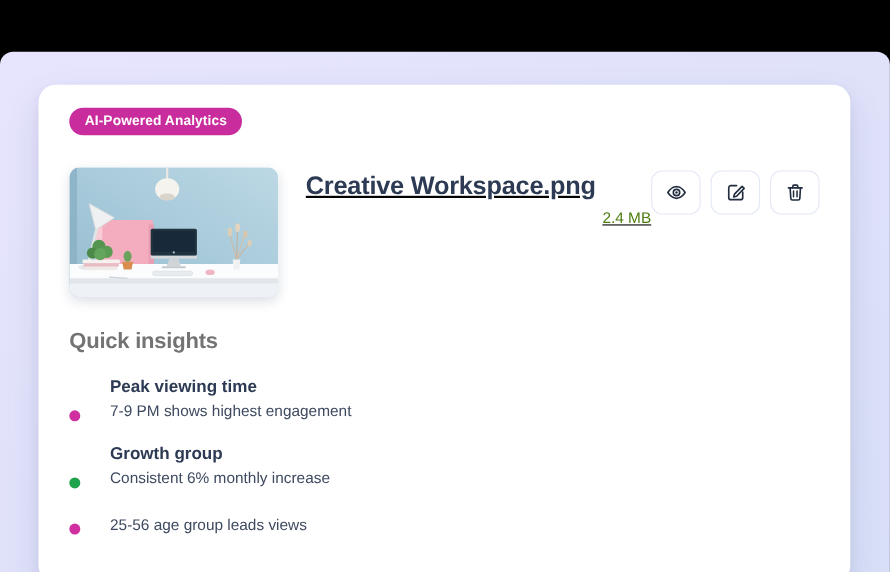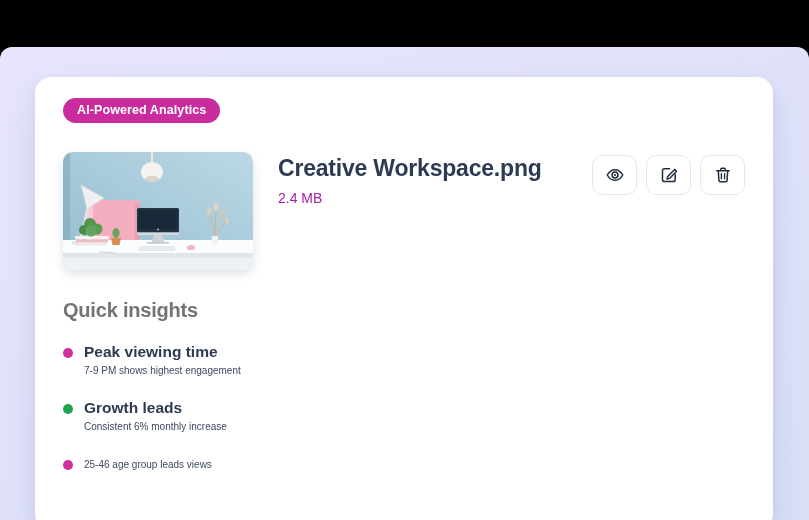--- a/index.html
+++ b/index.html
@@ -47,33 +47,35 @@
     overflow: hidden;
     flex: 0 0 auto;
     box-shadow: 0 4px 10px rgba(70,90,120,0.18);
   }
   .thumb svg { display: block; }
   .file-info {
     margin-left: 25px;
     padding-top: 3px;
     flex: 1 1 auto;
     min-width: 0;
+    text-decoration: underline;
   }
   .file-name {
     margin: 0;
     font-size: 23px;
     font-weight: 700;
     color: #2d3a53;
     letter-spacing: -0.2px;
     line-height: 1.15;
   }
   .file-size {
     margin-top: 9px;
     font-size: 14px;
-    color: #a21caf;
+    color: #4d7c0f;
+    text-align: right;
   }
   .actions {
     display: flex;
     gap: 9px;
     margin-left: auto;
     padding-top: 3px;
   }
   .icon-btn {
     width: 45px; height: 40px;
     background: #ffffff;
@@ -88,40 +90,41 @@
   .icon-btn svg { display: block; }
   .insights-title {
     margin: 29px 0 0 0;
     font-size: 20px;
     font-weight: 700;
     color: #737373;
     letter-spacing: -0.2px;
   }
   .insight {
     display: flex;
-    align-items: flex-start;
+    align-items: flex-end;
     margin-top: 21px;
+    gap: 16px;
   }
   .insight:first-of-type { margin-top: 17px; }
   .dot {
     width: 10px; height: 10px;
     border-radius: 50%;
     flex: 0 0 auto;
     margin-top: 5px;
   }
   .insight-text { margin-left: 11px; }
   .insight-label {
     font-size: 15.5px;
     font-weight: 700;
     color: #2d3a53;
     line-height: 1.2;
   }
   .insight-desc {
     margin-top: 4px;
-    font-size: 10px;
+    font-size: 14px;
     color: #3e4a60;
     line-height: 1.25;
   }
 </style>
 </head>
 <body>
 
 <div class="screen">
   <div class="card">
 
@@ -235,26 +238,26 @@
       <span class="dot" style="background-color: rgb(207, 47, 159);"></span>
       <div class="insight-text">
         <div class="insight-label">Peak viewing time</div>
         <div class="insight-desc">7-9 PM shows highest engagement</div>
       </div>
     </div>
 
     <div class="insight">
       <span class="dot" style="background-color: rgb(31, 162, 76);"></span>
       <div class="insight-text">
-        <div class="insight-label">Growth leads</div>
+        <div class="insight-label">Growth group</div>
         <div class="insight-desc">Consistent 6% monthly increase</div>
       </div>
     </div>
 
     <div class="insight">
       <span class="dot" style="background-color: rgb(207, 47, 159);"></span>
       <div class="insight-text">
-        <div class="insight-desc">25-46 age group leads views</div>
+        <div class="insight-desc">25-56 age group leads views</div>
       </div>
     </div>
 
   </div>
 </div>
 
 </body></html>

